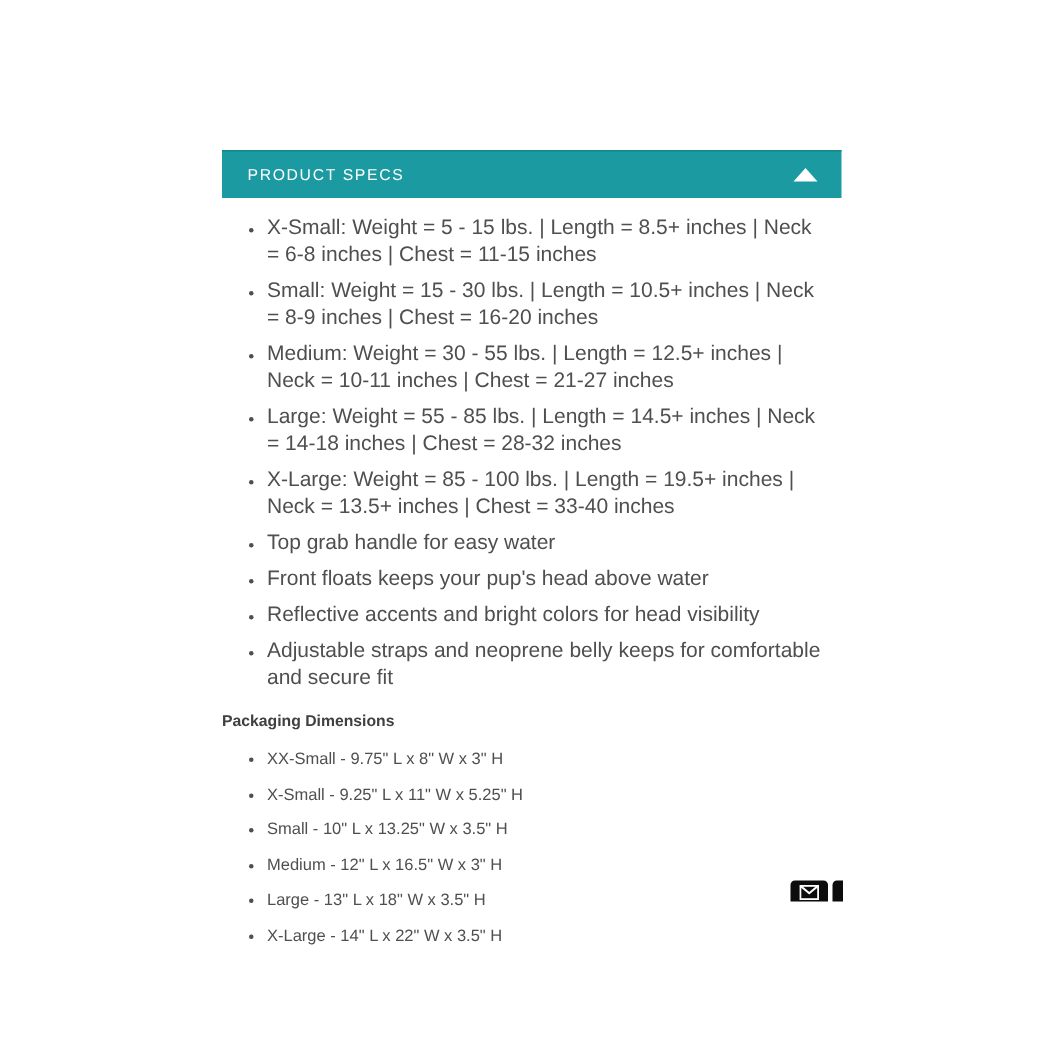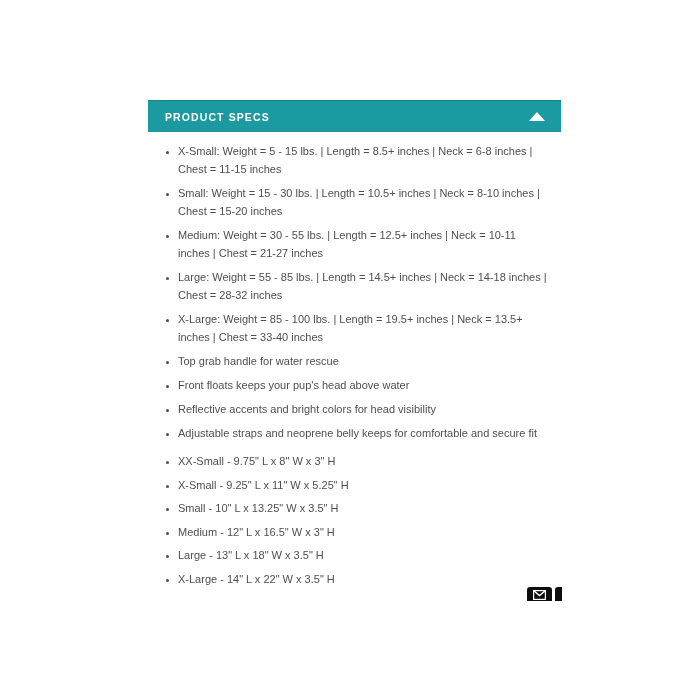--- a/index.html
+++ b/index.html
@@ -31,38 +31,38 @@
     border-top: 1px solid #15868c;
     display: flex;
     align-items: center;
     justify-content: space-between;
     padding: 0 16px 0 17px;
     cursor: pointer;
   }
   .accordion-title {
     color: #ffffff;
     font-size: 10.5px;
-    font-weight: bold;
+    font-weight: normal;
     letter-spacing: 1.1px;
   }
   .chevron-up {
     width: 0;
     height: 0;
     border-left: 8px solid transparent;
     border-right: 8px solid transparent;
     border-bottom: 9px solid #ffffff;
   }
   .spec-list {
     margin: 10px 0 0 0;
     padding: 0 0 0 30px;
     list-style: disc;
   }
   .spec-list li {
     color: #4f4f4f;
-    font-size: 11px;
+    font-size: 14px;
     line-height: 18px;
     margin-bottom: 6px;
     max-width: 372px;
   }
   .spec-list li::marker {
     color: #4f4f4f;
     font-size: 9px;
   }
   .packaging-heading {
     margin-top: 15px;
@@ -122,30 +122,31 @@
 
   <div class="panel">
 
     <div class="accordion-header">
       <span class="accordion-title">PRODUCT SPECS</span>
       <span class="chevron-up"></span>
     </div>
 
     <ul class="spec-list">
       <li>X-Small: Weight = 5 - 15 lbs. | Length = 8.5+ inches | Neck = 6-8 inches | Chest = 11-15 inches</li>
-      <li>Small: Weight = 15 - 30 lbs. | Length = 10.5+ inches | Neck = 8-10 inches | Chest = 15-20 inches</li>
+      <li>Small: Weight = 15 - 30 lbs. | Length = 10.5+ inches | Neck = 8-9 inches | Chest = 16-20 inches</li>
       <li>Medium: Weight = 30 - 55 lbs. | Length = 12.5+ inches | Neck = 10-11 inches | Chest = 21-27 inches</li>
       <li>Large: Weight = 55 - 85 lbs. | Length = 14.5+ inches | Neck = 14-18 inches | Chest = 28-32 inches</li>
       <li>X-Large: Weight = 85 - 100 lbs. | Length = 19.5+ inches | Neck = 13.5+ inches | Chest = 33-40 inches</li>
-      <li>Top grab handle for water rescue</li>
+      <li>Top grab handle for easy water</li>
       <li>Front floats keeps your pup's head above water</li>
       <li>Reflective accents and bright colors for head visibility</li>
       <li>Adjustable straps and neoprene belly keeps for comfortable and secure fit</li>
     </ul>
 
+    <div class="packaging-heading">Packaging Dimensions</div>
 
     <ul class="packaging-list">
       <li>XX-Small - 9.75" L x 8" W x 3" H</li>
       <li>X-Small - 9.25" L x 11" W x 5.25" H</li>
       <li>Small - 10" L x 13.25" W x 3.5" H</li>
       <li>Medium - 12" L x 16.5" W x 3" H</li>
       <li>Large - 13" L x 18" W x 3.5" H</li>
       <li>X-Large - 14" L x 22" W x 3.5" H</li>
     </ul>
 

